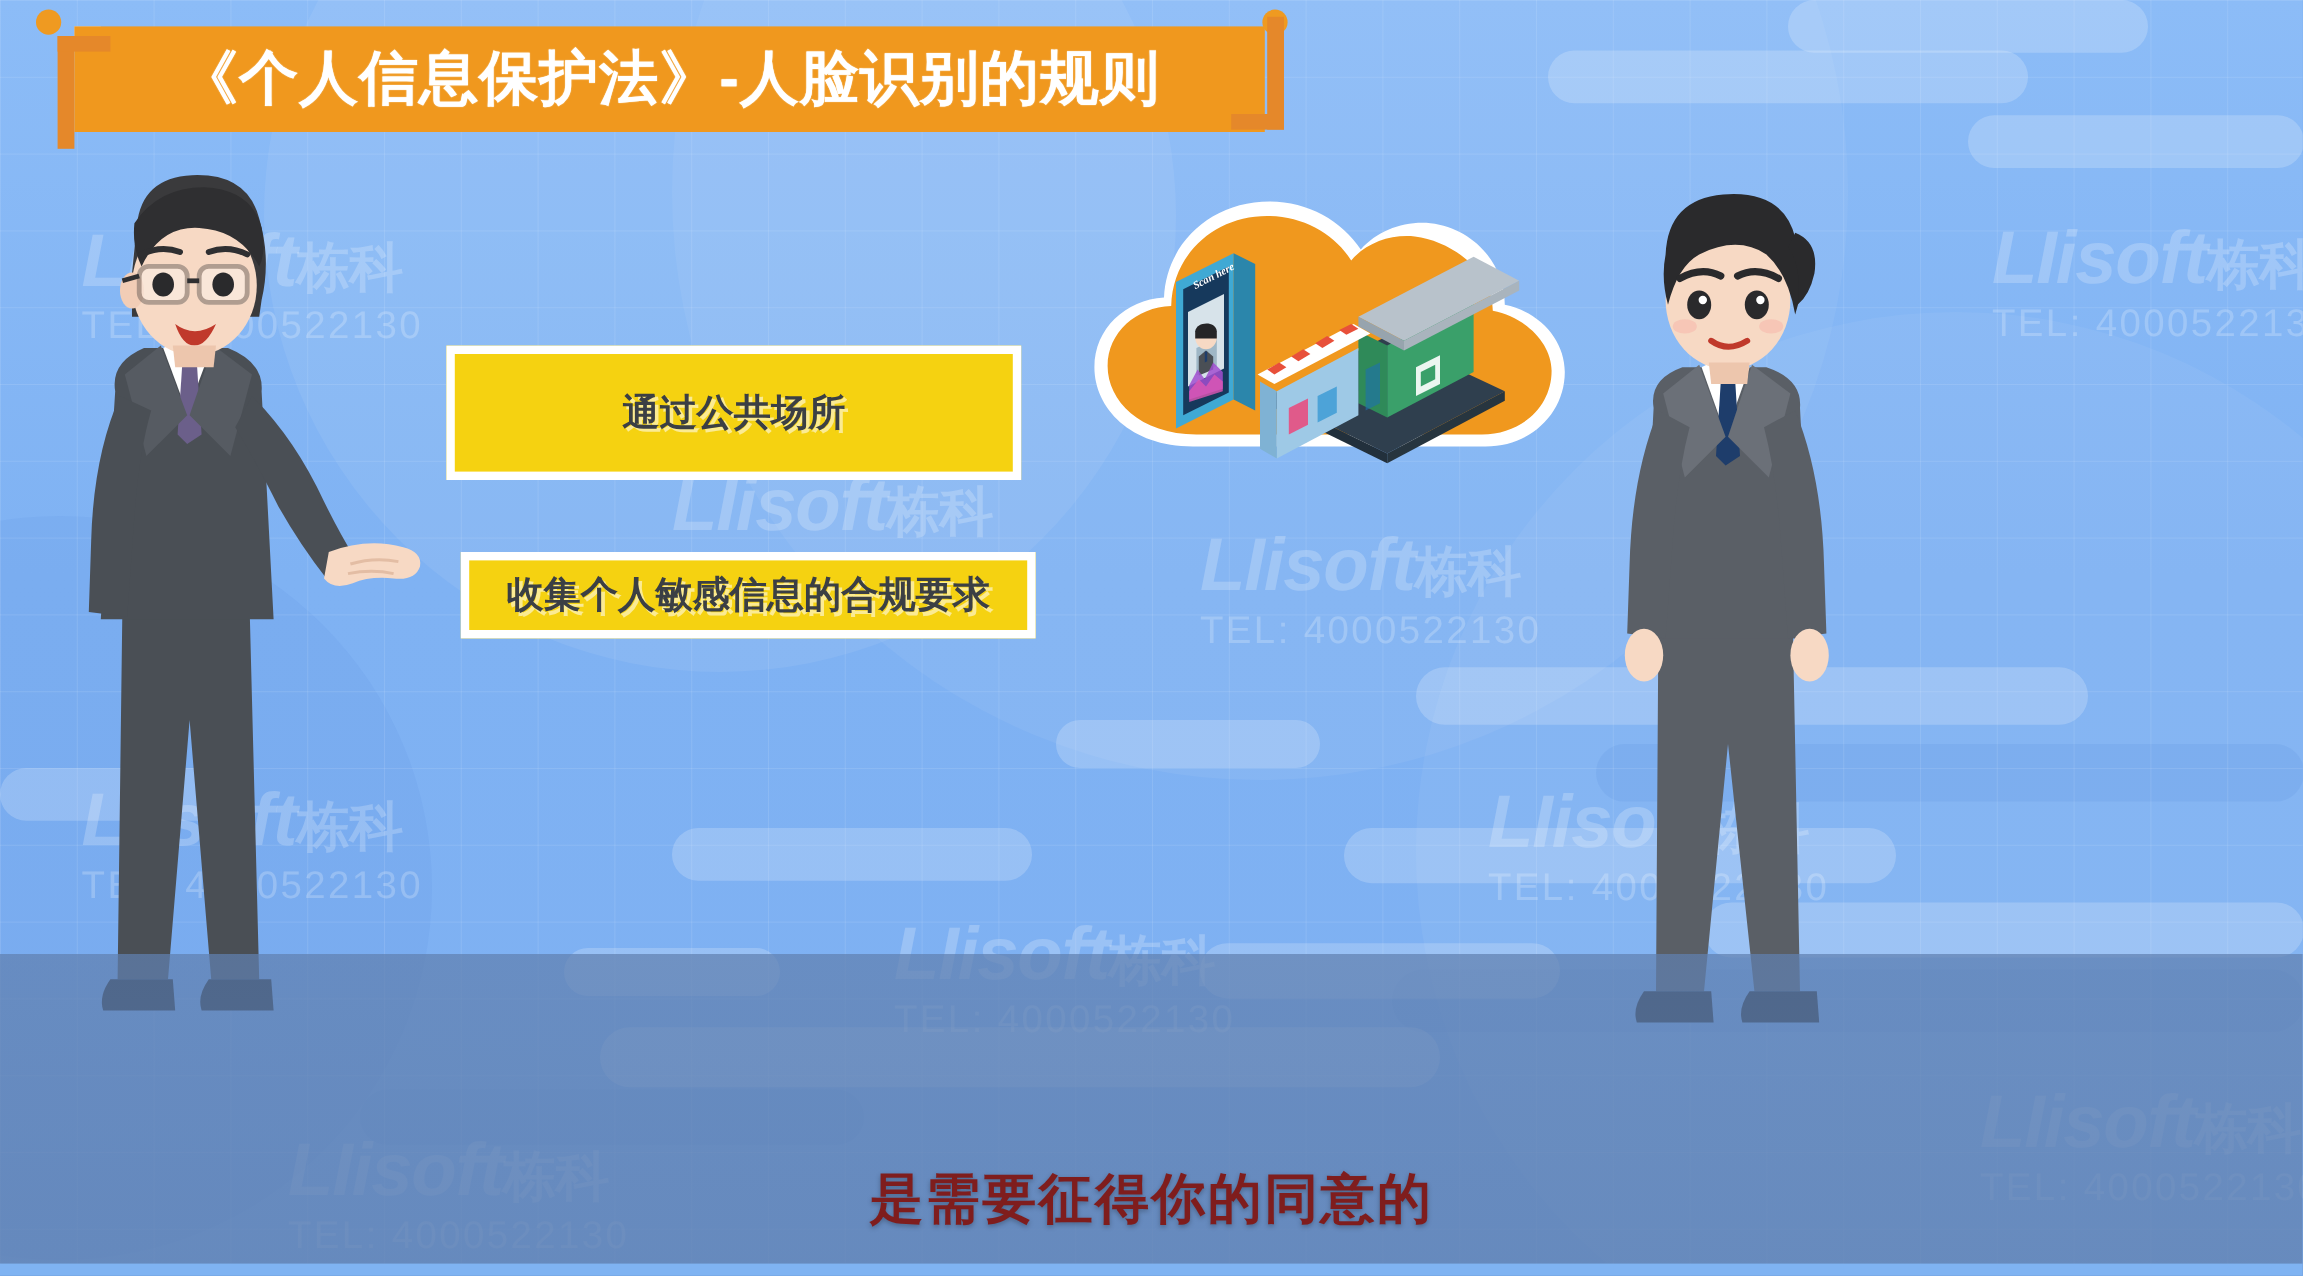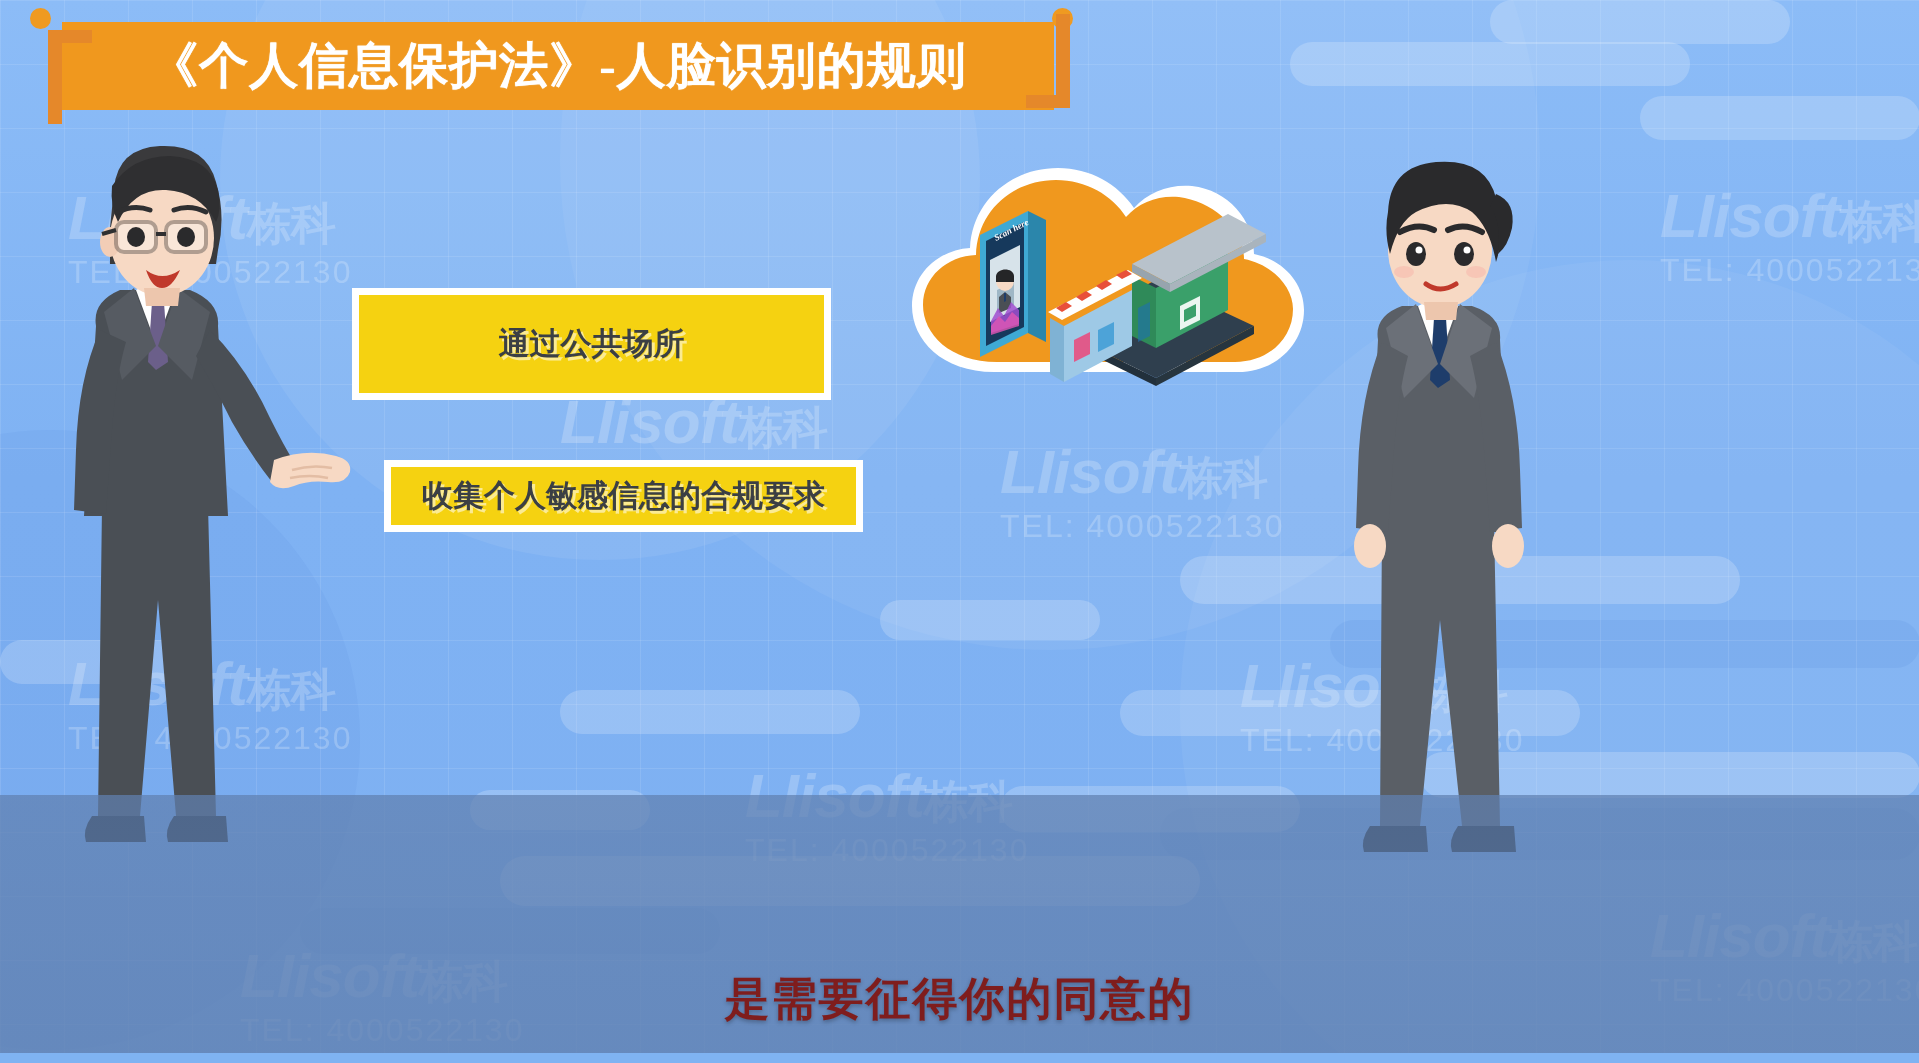--- a/index.html
+++ b/index.html
@@ -45,21 +45,21 @@
   .dot{position:absolute;width:21px;height:21px;border-radius:50%;background:#ef9a21;z-index:31;}
   .dot-l{left:30px;top:8px;}
   .dot-r{left:1052px;top:8px;}
   .banner-notch{position:absolute;left:62px;top:22px;width:22px;height:88px;background:#e8e2d6;z-index:29;}
 
   
   .ybox{position:absolute;background:#f5d211;border:7px solid #ffffff;
         display:flex;align-items:center;justify-content:center;text-align:center;z-index:25;}
   .ybox-text{color:#3b3f44;font-weight:800;line-height:1.18;
         text-shadow:3px 3px 0 rgba(255,255,255,.55);}
-  #ybox-1{left:352px;top:288px;width:465px;height:98px;text-align:center;}
+  #ybox-1{left:372px;top:288px;width:465px;height:98px;text-align:center;}
   #ybox-1 .ybox-text{font-size:31px;}
   #ybox-2{left:384px;top:460px;width:465px;height:58px;}
   #ybox-2 .ybox-text{font-size:31px;}
 
   
   #cloud-group{position:absolute;left:898px;top:140px;width:420px;height:250px;z-index:20;}
 
   
   .character{position:absolute;z-index:22;}
   #character-left{left:40px;top:130px;width:330px;height:730px;}
@@ -114,21 +114,21 @@
       <div class="wm" style="left: 240px; top: 940px; font-size: 62px; color: rgba(255, 255, 255, 0.22);"><span class="brand">LIisoft</span><span class="cn" style="font-size: 45px;">栋科</span><span class="tel" style="font-size: 32px;">TEL: 4000522130</span></div>
     </div>
 
   <div class="dot dot-l"></div>
   <div class="dot dot-r"></div>
   <div class="banner-notch"></div>
   <div class="corner-tick ct-l-v"></div>
   <div class="corner-tick ct-l-h"></div>
   <div class="corner-tick ct-r-v"></div>
   <div class="corner-tick ct-r-h"></div>
-  <div id="title-banner" style="background: rgb(240, 152, 30); font-family: Liberation Serif, serif;">
+  <div id="title-banner" style="background: rgb(240, 152, 30);">
     <span id="title-text" style="color: rgb(255, 255, 255);">《个人信息保护法》-人脸识别的规则</span>
   </div>
 
   <div id="cloud-group">
     <svg width="420" height="250" viewBox="0 0 420 250">
 
       <g>
         <path d="M96 232 C44 232 14 200 14 166 C14 134 40 110 72 108
                  C74 62 112 28 160 28 C192 28 220 44 236 68
                  C250 52 272 44 294 46 C330 50 356 80 356 114

